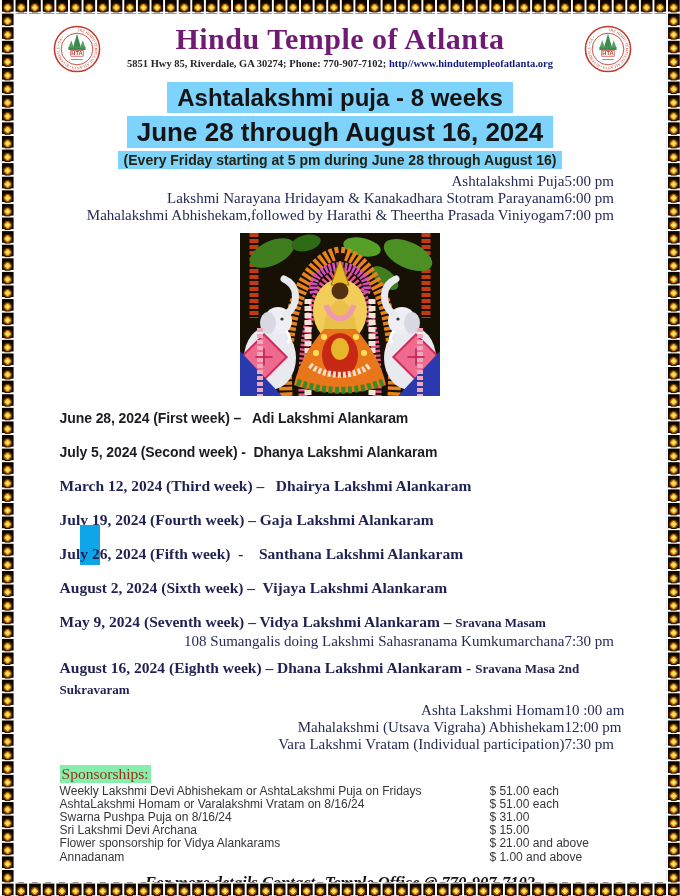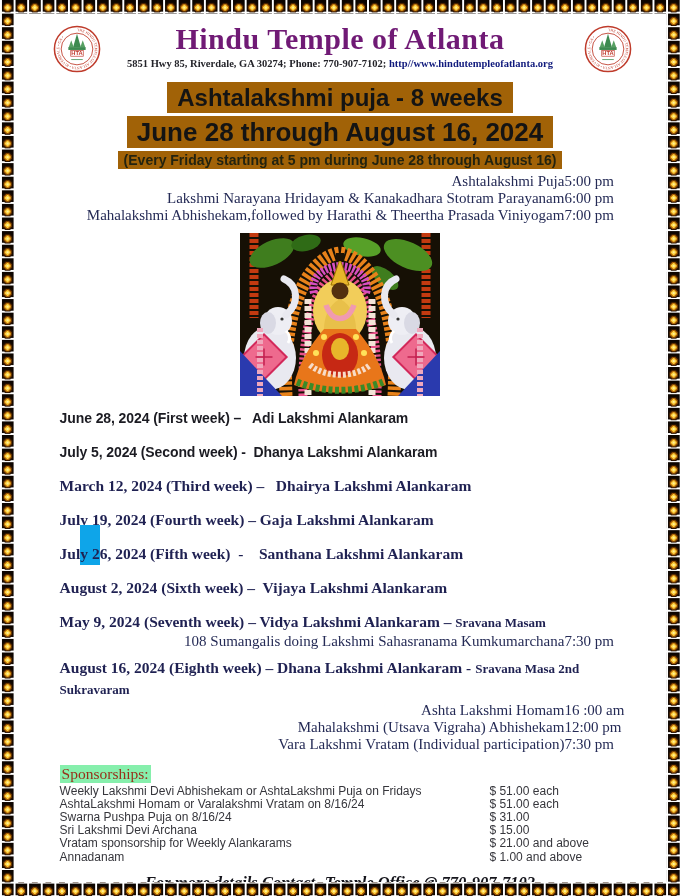--- a/index.html
+++ b/index.html
@@ -24,21 +24,21 @@
   
   .logo{ position:absolute; top:11px; width:48px; height:48px; }
   .logo.left{ left:39px; } .logo.right{ right:34px; }
   .header{ text-align:center; padding-top:9px; }
   .title{ font-size:30px; font-weight:bold; color:#701a75; letter-spacing:0.5px; line-height:32px; }
   .address{ font-size:10.5px; font-weight:bold; color:#24242a; margin-top:3px; }
   .address .url{ color:#101a7d; text-decoration:none; }
 
   
   .banner{ text-align:center; margin-top:13px; line-height:1; }
-  .hl{ background:#a16207; display:inline-block; }
+  .hl{ background:#7dd3fc; display:inline-block; }
   .banner-l1{ font-family:"Liberation Sans", sans-serif; font-weight:bold; font-size:24px; color:#141414; padding:4px 10px 3px; }
   .banner-l2{ font-family:"Liberation Sans", sans-serif; font-weight:bold; font-size:26px; color:#141414; padding:3px 10px 3px; margin-top:3px; }
   .banner-l3{ font-family:"Liberation Sans", sans-serif; font-weight:bold; font-size:14px; color:#23230f; padding:2px 6px; margin-top:3px; }
 
   
   .sched{ margin:4px 20px 0 46px; }
   .evt-row{ display:flex; line-height:17px; font-size:15px; color:#252b56; }
   .evt-row .evt{ flex:1;text-align:right; }
   .evt-row .time{ width:82px; }
 
@@ -218,21 +218,21 @@
         <div class="evt-row">
           <span class="evt">108 Sumangalis doing Lakshmi Sahasranama Kumkumarchana</span>
           <span class="time">7:30 pm</span>
         </div>
       </div>
 
       <div class="week-row w-serif mt8"><span>August 16, 2024 (Eighth week) – Dhana Lakshmi Alankaram - </span><span class="w-suffix">Sravana Masa 2nd Sukravaram</span></div>
       <div class="sub-events gap20">
         <div class="evt-row">
           <span class="evt">Ashta Lakshmi Homam</span>
-          <span class="time">16 :00 am</span>
+          <span class="time">10 :00 am</span>
         </div>
         <div class="evt-row">
           <span class="evt">Mahalakshmi (Utsava Vigraha) Abhishekam</span>
           <span class="time">12:00 pm</span>
         </div>
         <div class="evt-row">
           <span class="evt">Vara Lakshmi Vratam (Individual participation)</span>
           <span class="time">7:30 pm</span>
         </div>
       </div>
@@ -251,21 +251,21 @@
         </div>
         <div class="spons-row">
           <span class="lbl">Swarna Pushpa Puja on 8/16/24</span>
           <span class="price">$ 31.00</span>
         </div>
         <div class="spons-row">
           <span class="lbl">Sri Lakshmi Devi Archana</span>
           <span class="price">$ 15.00</span>
         </div>
         <div class="spons-row">
-          <span class="lbl">Vratam sponsorship for Weekly Alankarams</span>
+          <span class="lbl">Flower sponsorship for Vidya Alankarams</span>
           <span class="price">$ 21.00 and above</span>
         </div>
         <div class="spons-row">
           <span class="lbl">Annadanam</span>
           <span class="price">$ 1.00 and above</span>
         </div>
       </div>
     </div>
 
     <div class="footer">

